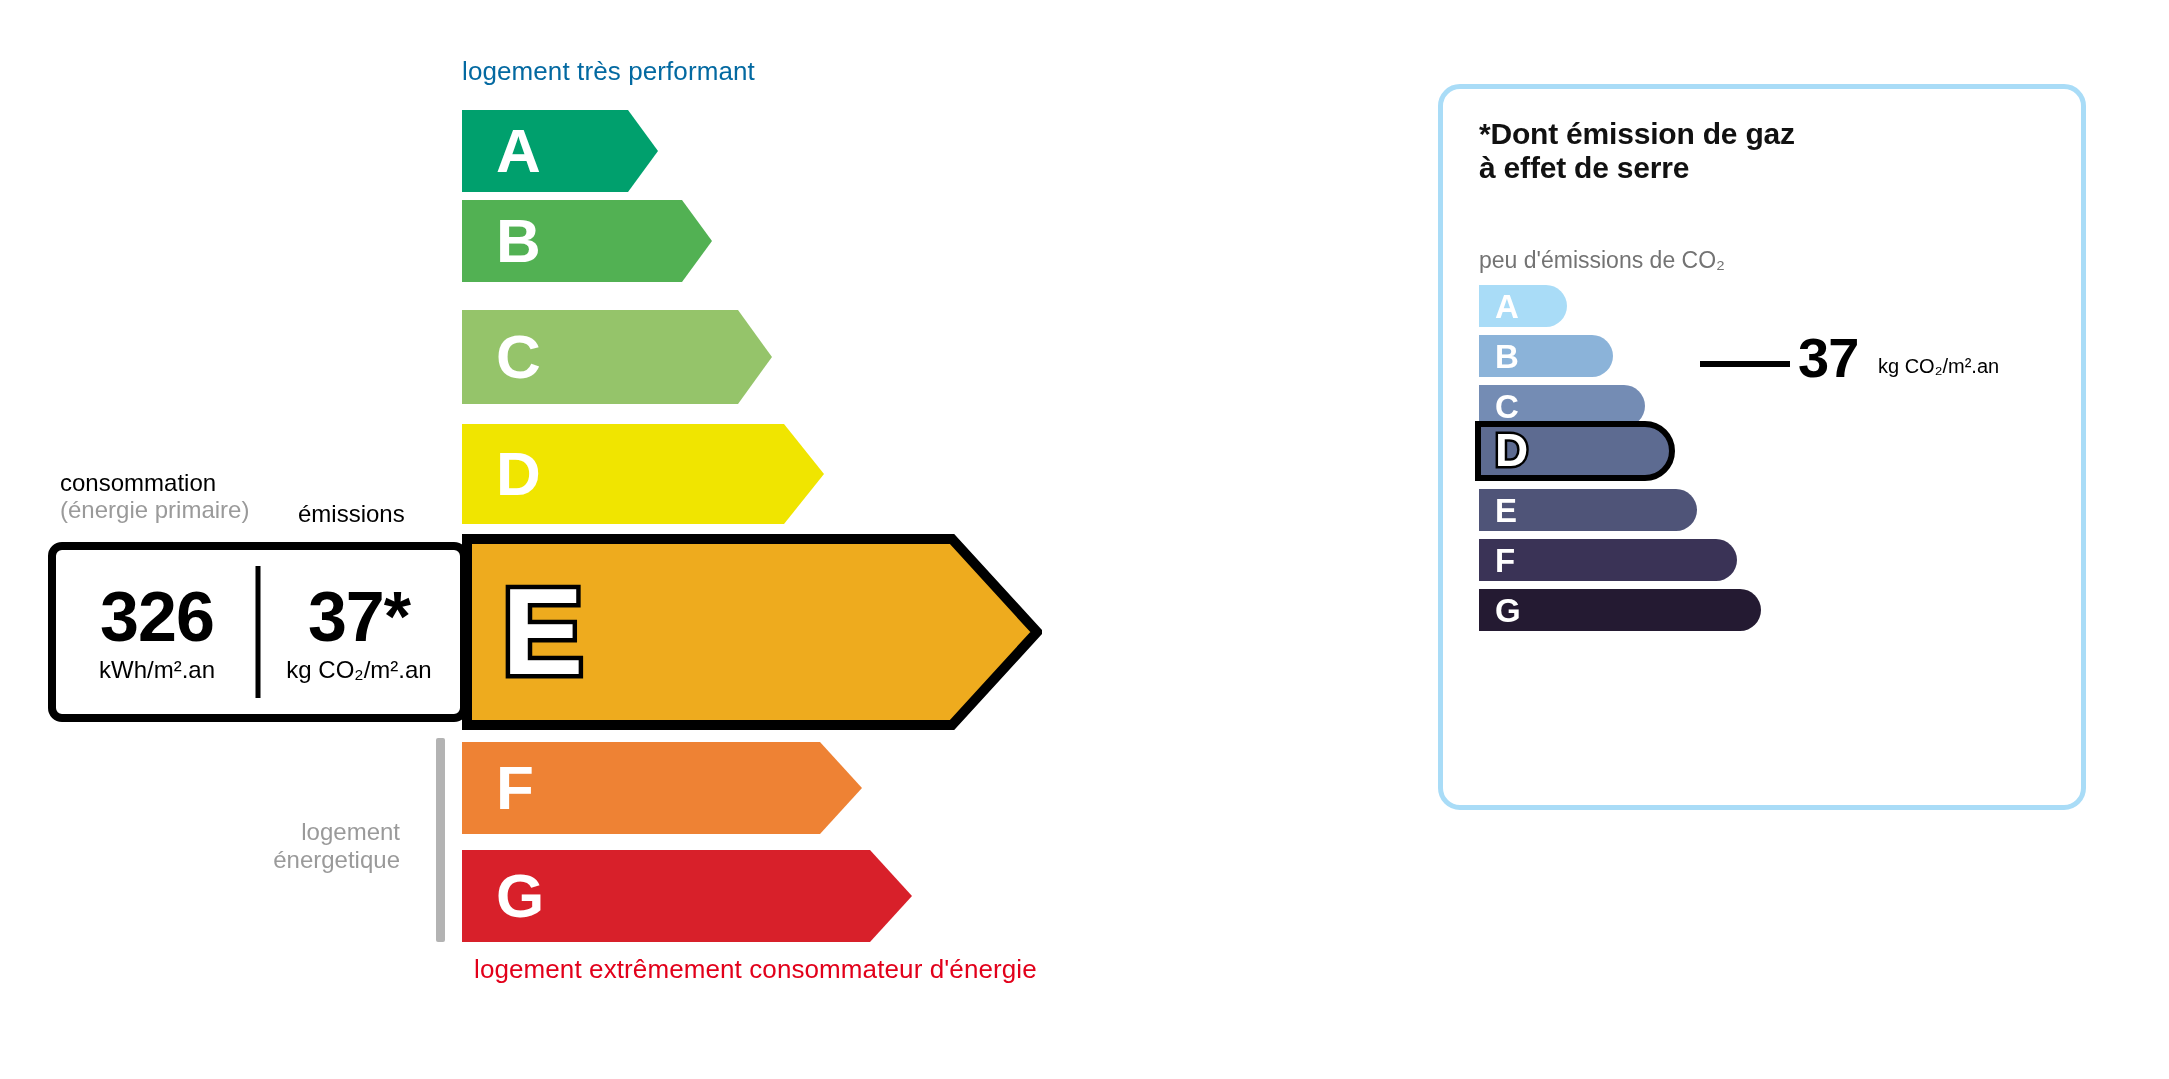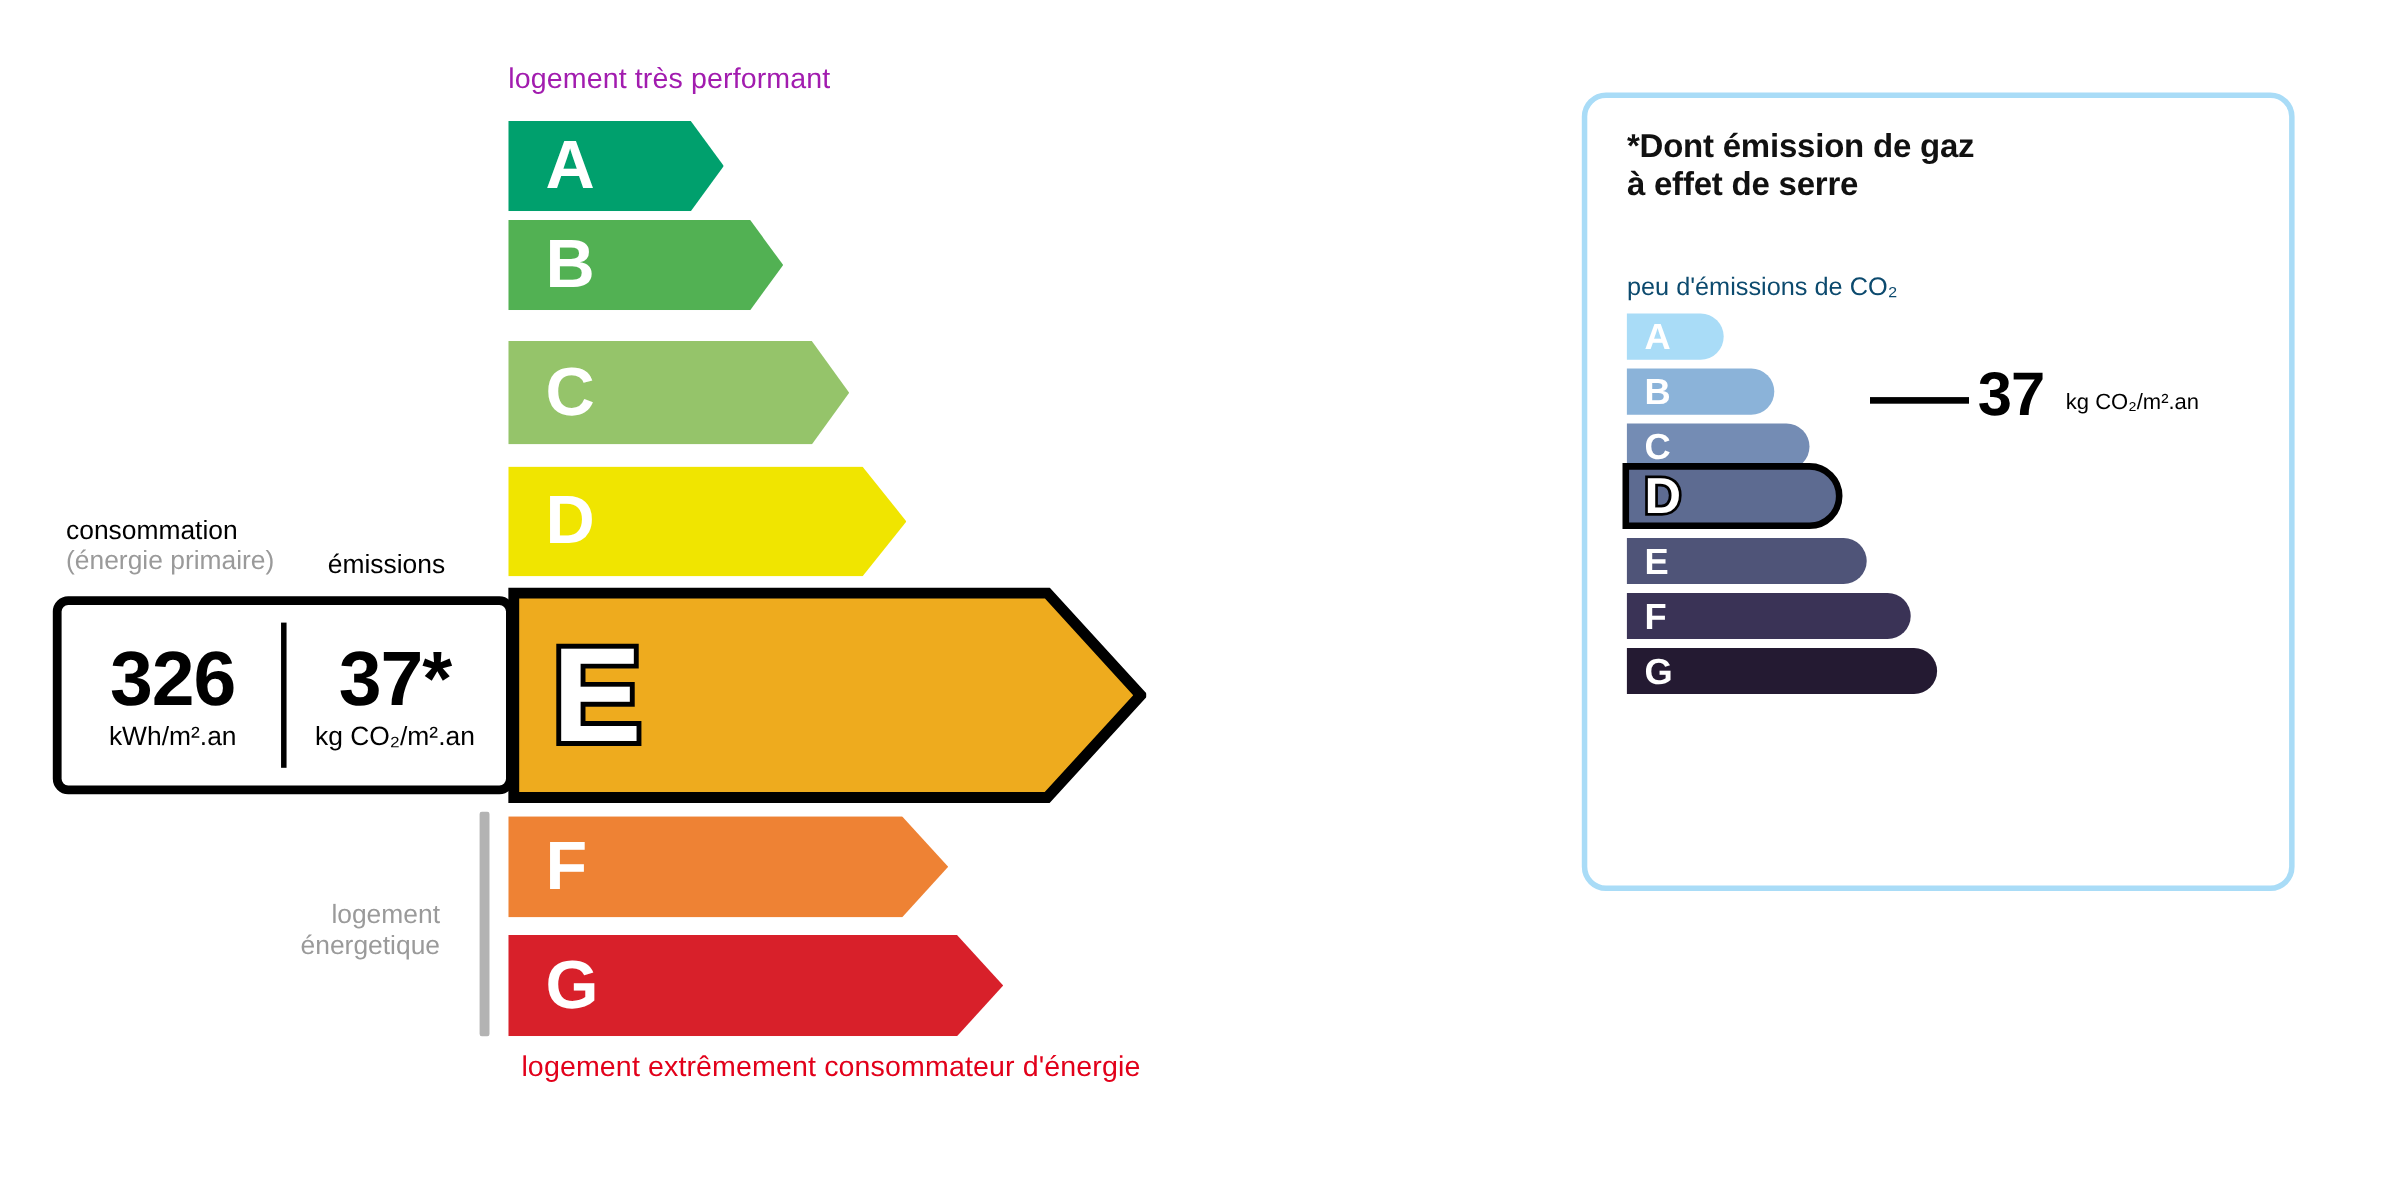--- a/index.html
+++ b/index.html
@@ -2,21 +2,21 @@
 <html><head>
 <meta charset="utf-8">
 <style>
   html,body{margin:0;padding:0;background:#ffffff;}
   body{width:2169px;height:1079px;position:relative;overflow:hidden;
        font-family:"Liberation Sans","DejaVu Sans",sans-serif;}
 
   
   #energy-scale{position:absolute;left:0;top:0;width:1290px;height:1079px;}
 
-  .top-caption{position:absolute;left:462px;top:56px;font-size:26px;color:#a21caf;
+  .top-caption{position:absolute;left:462px;top:56px;font-size:26px;color:#0369a1;
                letter-spacing:.1px;white-space:nowrap;}
   .bottom-caption{position:absolute;left:462px;top:954px;font-size:26px;color:#e2001a;
                   letter-spacing:.1px;white-space:nowrap;margin-left:12px;}
 
   .erow{position:absolute;left:462px;height:0;}
   .arrow{position:relative;height:100%;color:#ffffff;}
   .arrow .glyph{position:absolute;left:34px;top:50%;transform:translateY(-50%);
                 font-weight:bold;line-height:1;font-size:62px;}
 
   .arrow-a{background:#00a06d;}
@@ -56,21 +56,21 @@
   #passoire{position:absolute;left:170px;top:818px;width:230px;text-align:right;
             font-size:24px;line-height:1.18;color:#9a9a9a;}
   #passoire-bar{position:absolute;left:436px;top:738px;width:9px;height:204px;
                 background:#b3b3b3;border-radius:2px;}
 
   
   #co2-panel{position:absolute;left:1438px;top:84px;width:648px;height:726px;
              border:5px solid #a9dcf7;border-radius:22px;background:#fff;box-sizing:border-box;padding-left:28px;}
   #co2-title{position:absolute;left:36px;top:28px;font-size:30px;font-weight:bold;
              line-height:1.12;color:#111;letter-spacing:-.2px;}
-  #co2-top-caption{position:absolute;left:36px;top:158px;font-size:23px;color:#0c4a6e;
+  #co2-top-caption{position:absolute;left:36px;top:158px;font-size:23px;color:#737373;
                    white-space:nowrap;text-align:center;}
   #co2-bottom-caption{position:absolute;left:36px;top:586px;font-size:23px;color:#2b2440;
                       line-height:1.2;}
 
   .crow{position:absolute;left:36px;height:0;}
   .cbar{position:relative;height:100%;border-radius:0 24px 24px 0;color:#fff;}
   .cbar .cglyph{position:absolute;left:16px;top:50%;transform:translateY(-50%);
                 font-size:33px;font-weight:bold;line-height:1;}
 
   .cbar-a{background:#a9dcf7;}

